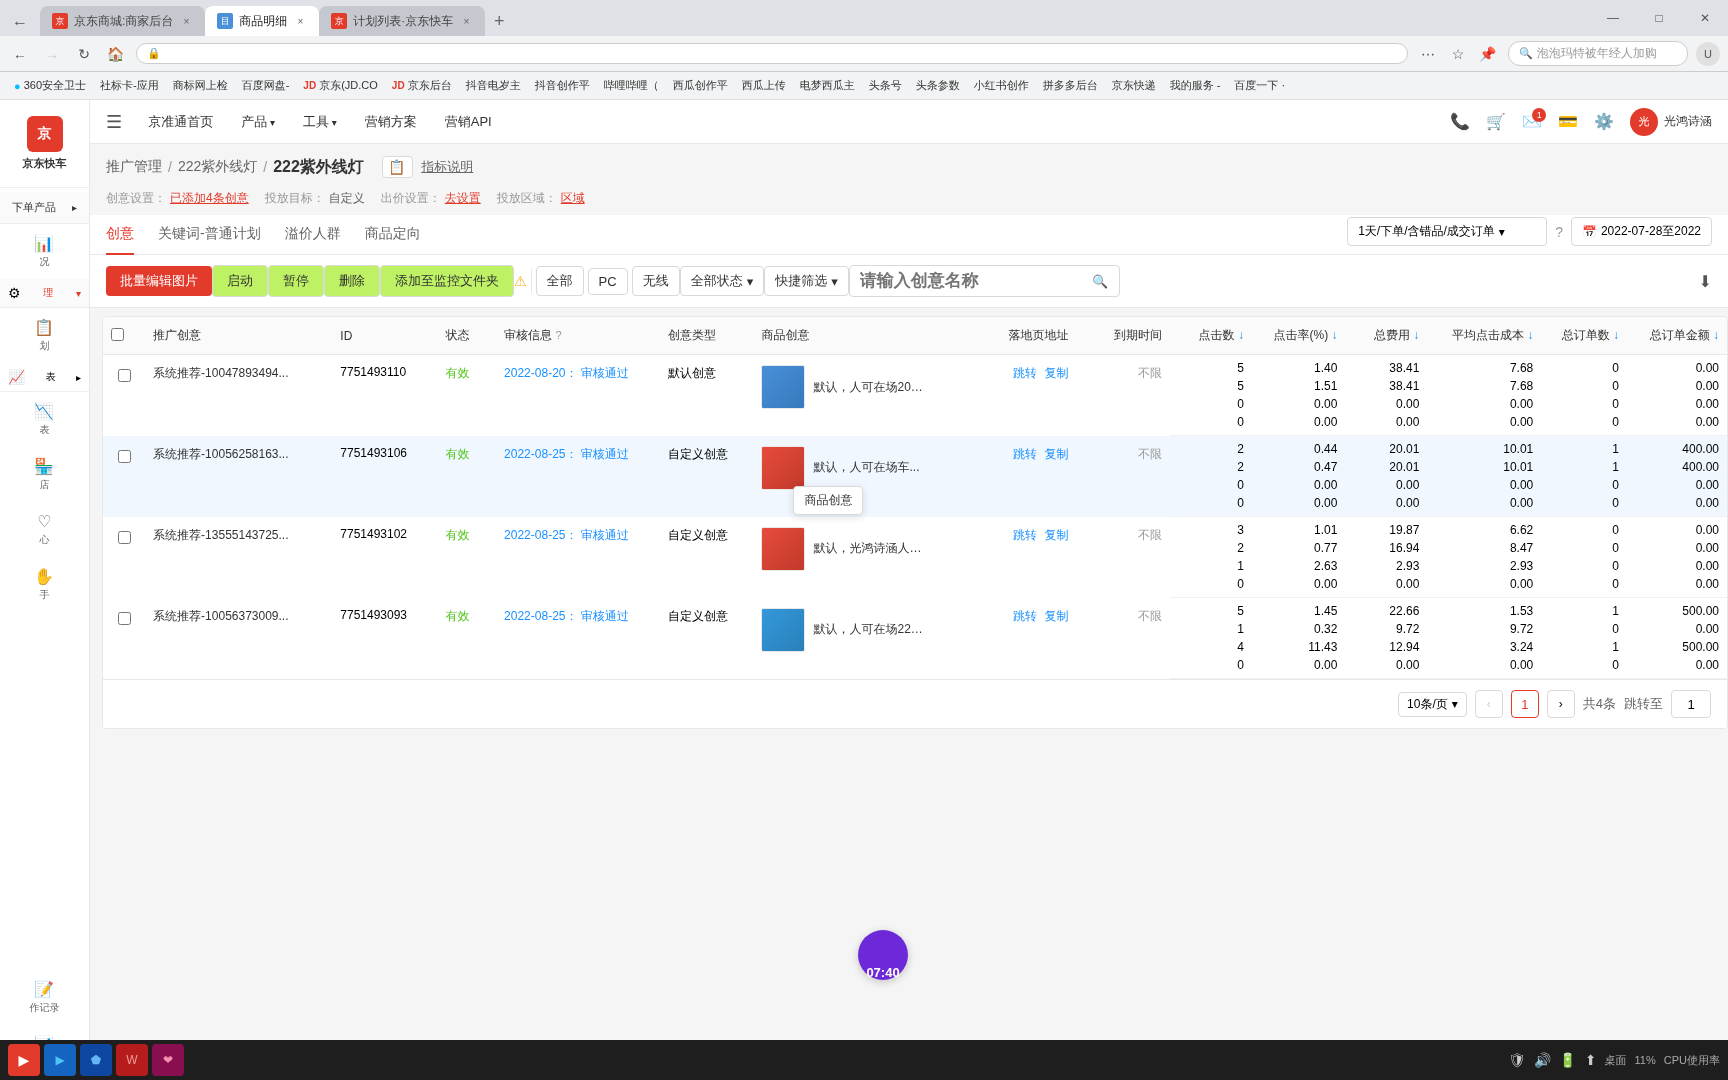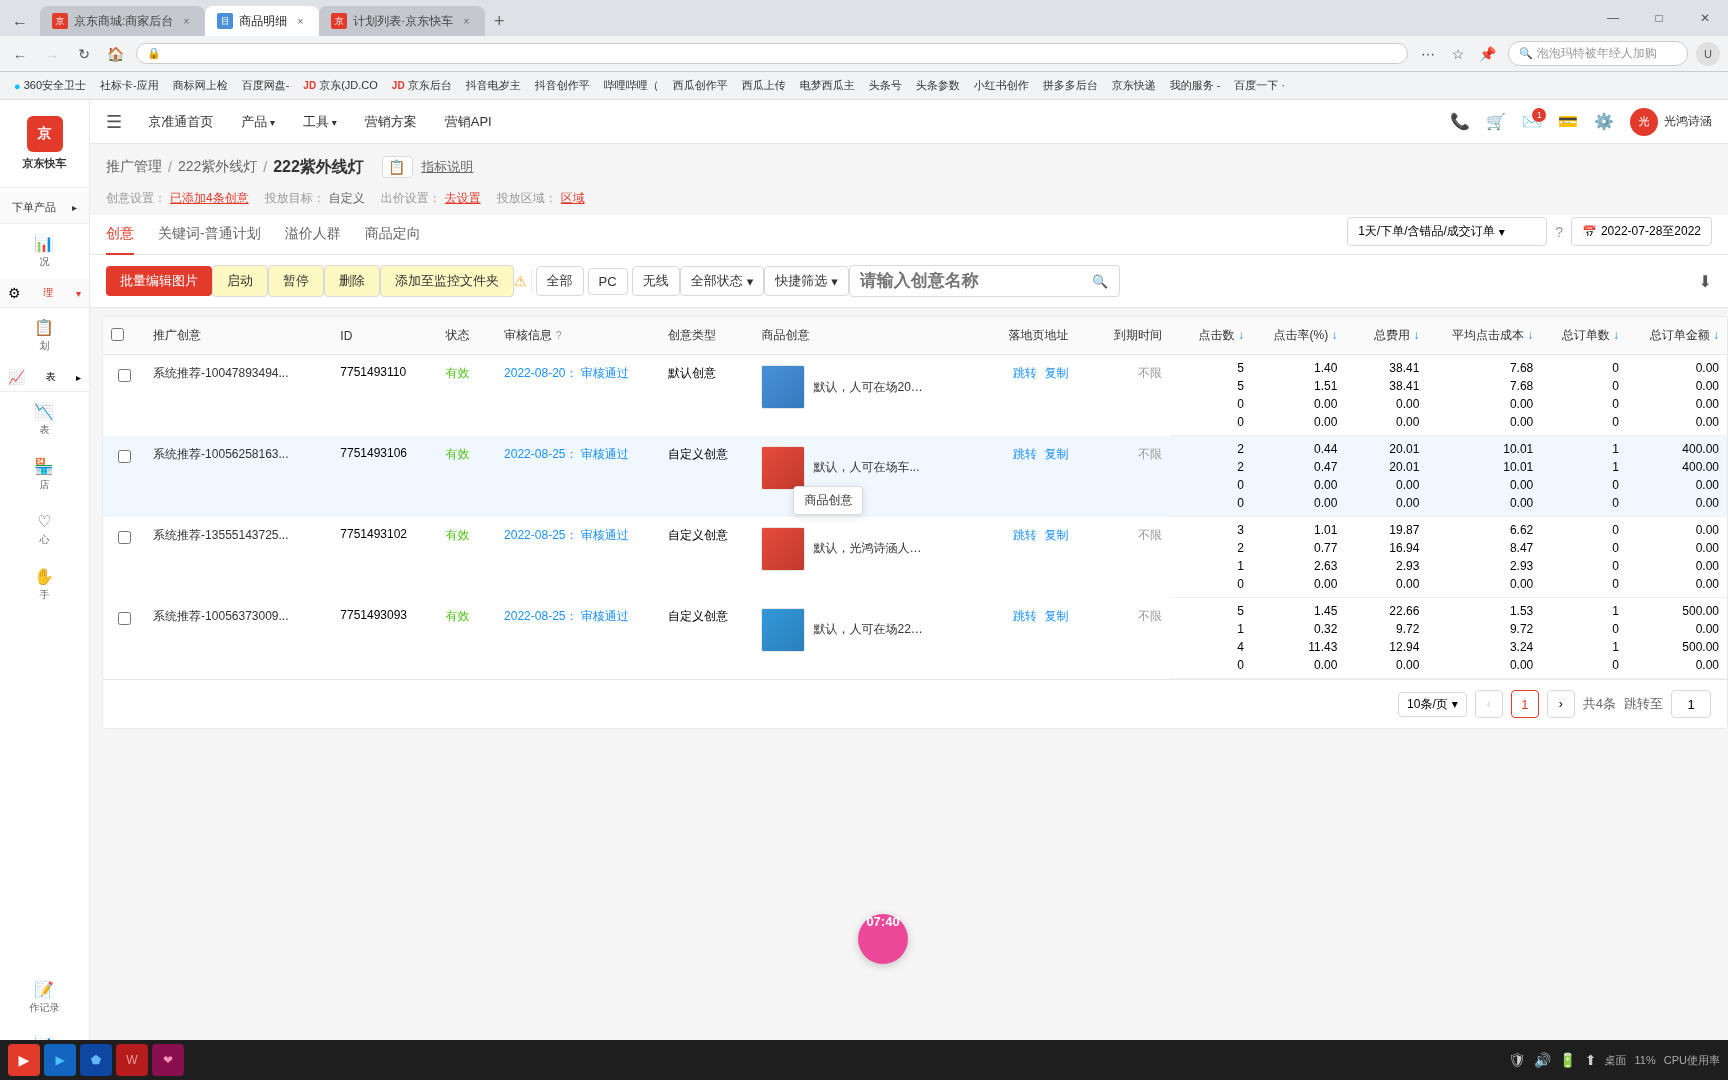--- a/index.html
+++ b/index.html
@@ -48,21 +48,21 @@
     .campaign-link { color: #e23a2b; cursor: pointer; text-decoration: underline; }
     
     
     .tabs-bar { background: #fff; padding: 0 16px; border-bottom: 1px solid #e8e8e8; display: flex; align-items: flex-end; gap: 24px; }
     .tab-item { padding: 10px 0; font-size: 14px; color: #666; cursor: pointer; border-bottom: 2px solid transparent; margin-bottom: -1px; }
     .tab-item.active { color: #e23a2b; border-bottom-color: #e23a2b; font-weight: 500; }
     
     
     .toolbar { background: #fff; padding: 10px 16px; display: flex; align-items: center; gap: 0; border-bottom: 1px solid #e8e8e8; }
     .btn-primary { background: #e23a2b; color: white; border: none; border-radius: 4px; padding: 6px 14px; font-size: 13px; cursor: pointer; white-space: nowrap; }
-    .btn-default { background: #fef9c3; color: #333; border: 1px solid #d9d9d9; border-radius: 4px; padding: 6px 14px; font-size: 13px; cursor: pointer; white-space: nowrap; }
+    .btn-default { background: #bef264; color: #333; border: 1px solid #d9d9d9; border-radius: 4px; padding: 6px 14px; font-size: 13px; cursor: pointer; white-space: nowrap; }
     .toolbar-sep { width: 1px; height: 24px; background: #e8e8e8; margin: 0 4px; }
     .toolbar-btn-group { display: flex; align-items: center; gap: 4px; }
     .filter-btn { background: white; color: #333; border: 1px solid #d9d9d9; border-radius: 4px; padding: 5px 10px; font-size: 13px; cursor: pointer; display: flex; align-items: center; gap: 4px; }
     .search-input-box { border: 1px solid #d9d9d9; border-radius: 4px; padding: 5px 10px; font-size: 13px; display: flex; align-items: center; gap: 6px; background: white; min-width: 180px; }
     .search-input-box input { border: none; outline: none; font-size: 17px; flex: 1; font-weight: bold; }
     .toolbar-right { margin-left: auto; display: flex; align-items: center; gap: 8px; }
     .date-picker-btn { border: 1px solid #d9d9d9; border-radius: 4px; padding: 5px 10px; font-size: 12px; background: white; cursor: pointer; display: flex; align-items: center; gap: 4px; }
     .metric-selector { border: 1px solid #d9d9d9; border-radius: 4px; padding: 5px 10px; font-size: 12px; background: white; cursor: pointer; display: flex; align-items: center; gap: 4px; min-width: 200px; }
     .help-icon { color: #999; font-size: 14px; cursor: pointer; }
     
@@ -89,21 +89,21 @@
     
     
     .pagination { display: flex; align-items: center; justify-content: flex-end; padding: 10px 16px; background: white; border-top: 1px solid #e8e8e8; gap: 8px; font-size: 13px; }
     .page-size-select { border: 1px solid #d9d9d9; border-radius: 4px; padding: 3px 8px; font-size: 12px; cursor: pointer; display: flex; align-items: center; gap: 4px; }
     .page-btn { width: 28px; height: 28px; display: flex; align-items: center; justify-content: center; border: 1px solid #d9d9d9; border-radius: 4px; cursor: pointer; font-size: 12px; background: white; }
     .page-btn.disabled { color: #ccc; cursor: not-allowed; }
     .page-current { border: 1px solid #e23a2b; color: #e23a2b; width: 28px; height: 28px; display: flex; align-items: center; justify-content: center; border-radius: 4px; }
     .goto-input { border: 1px solid #d9d9d9; border-radius: 4px; width: 40px; height: 28px; text-align: center; font-size: 13px; }
     
     
-    .time-badge { position: fixed; bottom: 116px; right: 820px; background: #ec4899; color: white; border-radius: 50%; width: 50px; height: 50px; display: flex; align-items: flex-start; justify-content: center; font-size: 13px; font-weight: bold; box-shadow: 0 2px 8px rgba(0,0,0,0.2); z-index: 200; }
+    .time-badge { position: fixed; bottom: 100px; right: 820px; background: #6d28d9; color: white; border-radius: 50%; width: 50px; height: 50px; display: flex; align-items: flex-end; justify-content: center; font-size: 13px; font-weight: bold; box-shadow: 0 2px 8px rgba(0,0,0,0.2); z-index: 200; }
     
     
     .taskbar { position: fixed; bottom: 0; left: 0; right: 0; height: 40px; background: #1e1e1e; display: flex; align-items: center; padding: 0 8px; gap: 4px; z-index: 1000; }
     .taskbar-start { width: 32px; height: 32px; background: #e23a2b; border-radius: 4px; display: flex; align-items: center; justify-content: center; cursor: pointer; }
     .taskbar-app { width: 32px; height: 32px; border-radius: 4px; display: flex; align-items: center; justify-content: center; cursor: pointer; background: #333; font-size: 14px; }
     .taskbar-right { margin-left: auto; display: flex; align-items: center; gap: 8px; color: #ccc; font-size: 12px; }
     .taskbar-sys-icon { font-size: 14px; color: #ccc; cursor: pointer; }
     .win-btn { width: 46px; height: 36px; display: flex; align-items: center; justify-content: center; cursor: pointer; color: #555; font-size: 12px; }
     .win-btns-bar { position: absolute; top: 0; right: 0; display: flex; background: #dee1e6; }
     

